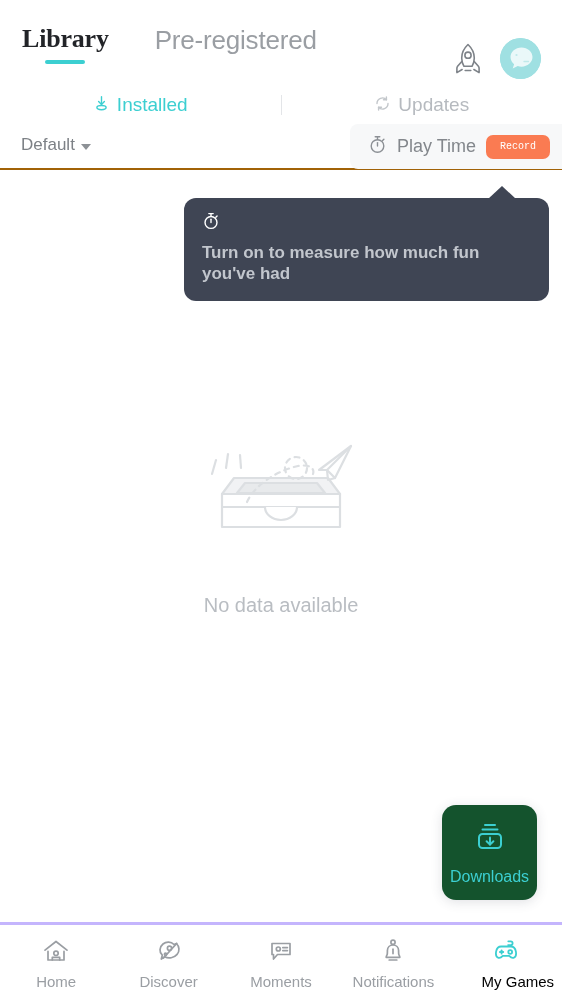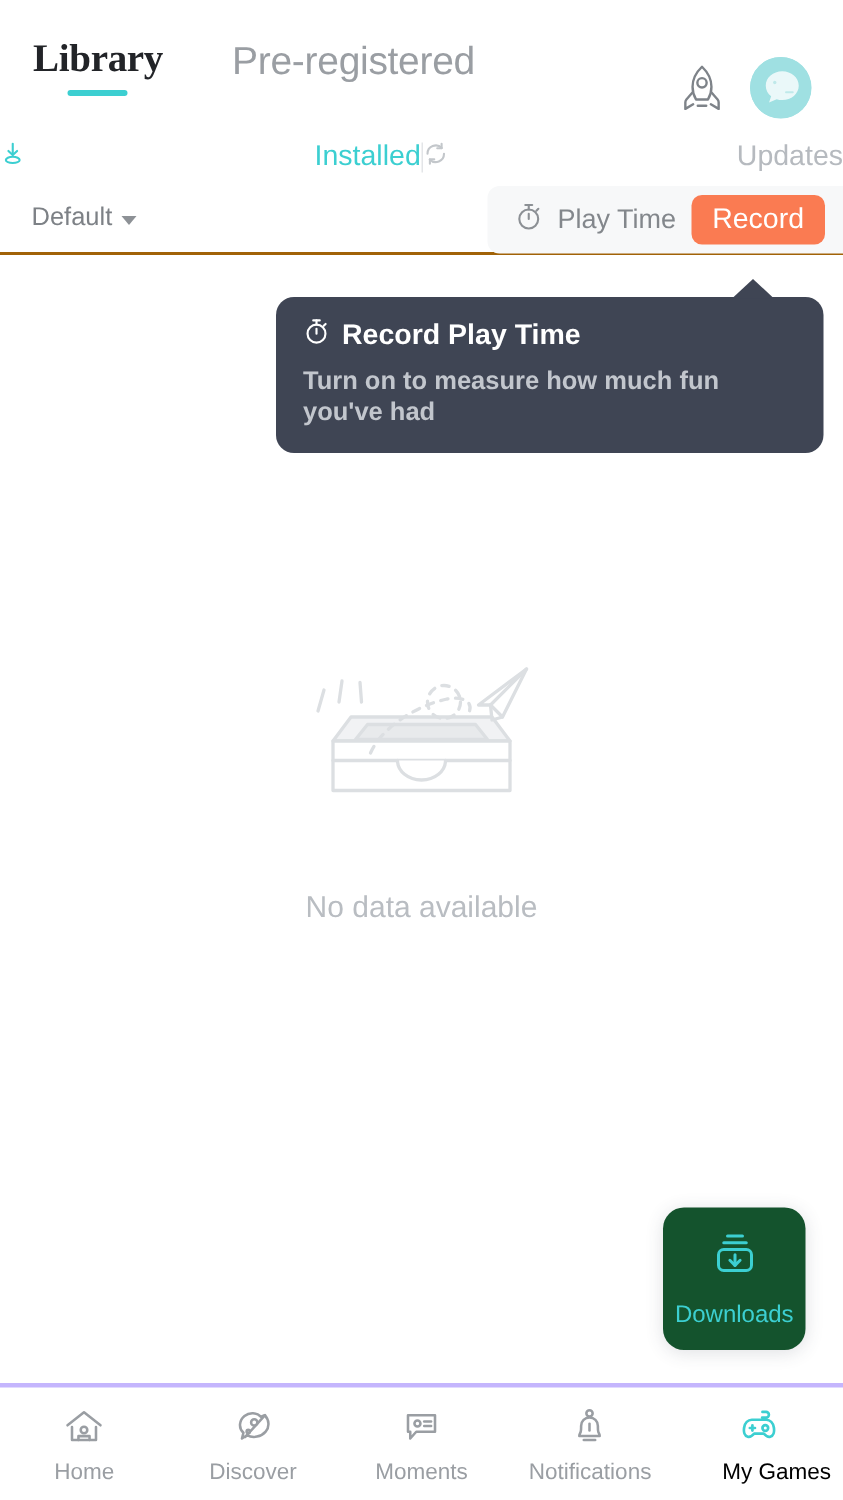--- a/index.html
+++ b/index.html
@@ -34,21 +34,21 @@
     background:#9fe0e2; display:flex; align-items:center; justify-content:center;
     overflow:hidden;
   }
 
   
   .subtabs {
     position:absolute; top:86px; left:0; width:562px; height:38px;
     display:flex; align-items:center;
   }
   .subtab {
-    flex:1; display:flex; align-items:center; justify-content:space-between;
+    flex:1; display:flex; align-items:center; justify-content:center;
     gap:7px; cursor:pointer; height:38px;
   }
   .subtab-label { font-size:19px; }
   .subtab.active .subtab-label { color:#3ccfd1; }
   .subtab.inactive .subtab-label { color:#b6babf; }
   .subtab-sep {
     width:1px; height:20px; background:#e3e5e8; flex:0 0 1px;
   }
 
   
@@ -68,23 +68,23 @@
   }
   .playtime-panel {
     position:absolute; right:0; top:0; height:45px;
     background:#f7f8f9;
     border-top-left-radius:8px; border-bottom-left-radius:8px;
     display:flex; align-items:center; padding:0 12px 0 18px; gap:10px;
     cursor:pointer;
   }
   .playtime-label { font-size:18px; color:#83878c; }
   .record-btn {
-    background:#fa7b52; color:#fff; font-size:19px;
+    background:#fa7b52; color:#fff; font-size:10px;
     padding:7px 14px; border-radius:7px; border:none;
-    cursor:pointer; font-family:Liberation Sans, sans-serif; line-height:1;
+    cursor:pointer; font-family:Liberation Mono, monospace; line-height:1;
   }
 
   
   .tooltip {
     position:absolute; left:184px; top:198px; width:365px;
     background:#3f4554; border-radius:12px;
     padding:14px 18px 16px 18px;
   }
   .tooltip-arrow {
     position:absolute; top:-12px; left:304px;
@@ -226,21 +226,20 @@
     <div class="tooltip-title">
       <span>
         <svg width="18" height="18" viewBox="0 0 19 19" fill="none" stroke="#ffffff" stroke-width="1.5" stroke-linecap="round" stroke-linejoin="round">
           <circle cx="9.5" cy="11" r="6.3"></circle>
           <path d="M9.5 7.6v3.4"></path>
           <path d="M7.2 1.7h4.6"></path>
           <path d="M9.5 1.7v2.9"></path>
           <path d="M14.6 5.5l1.3-1.3"></path>
         </svg>
       </span>
-      <span>Record Play Time</span>
     </div>
     <div class="tooltip-body">Turn on to measure how much fun you've had</div>
   </div>
 
   <div class="empty">
     <span>
       <svg class="empty-art" viewBox="0 0 160 120" fill="none" stroke="#dcdfe2" stroke-width="2.2" stroke-linecap="round" stroke-linejoin="round">
 
         <path d="M15 30 L11 44"></path>
         <path d="M27 24 L25 38"></path>

